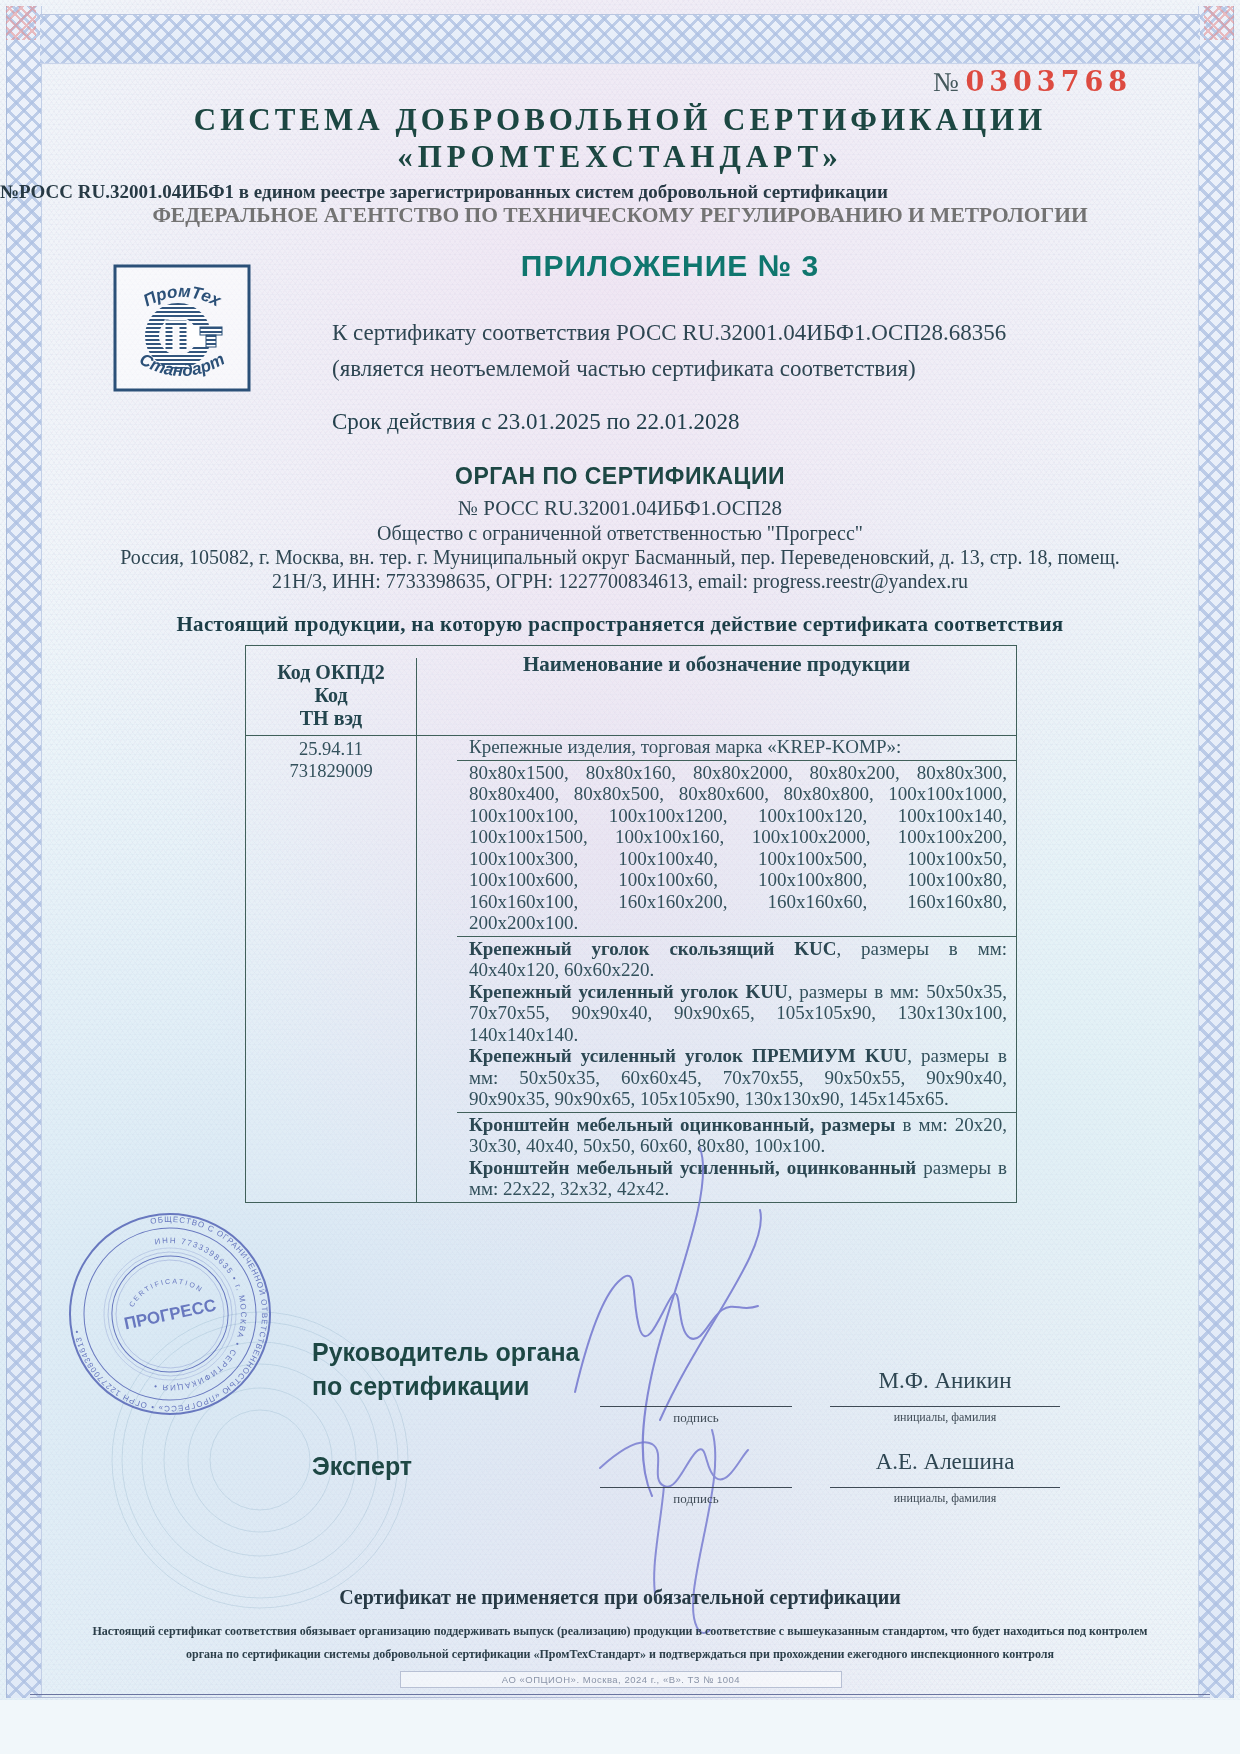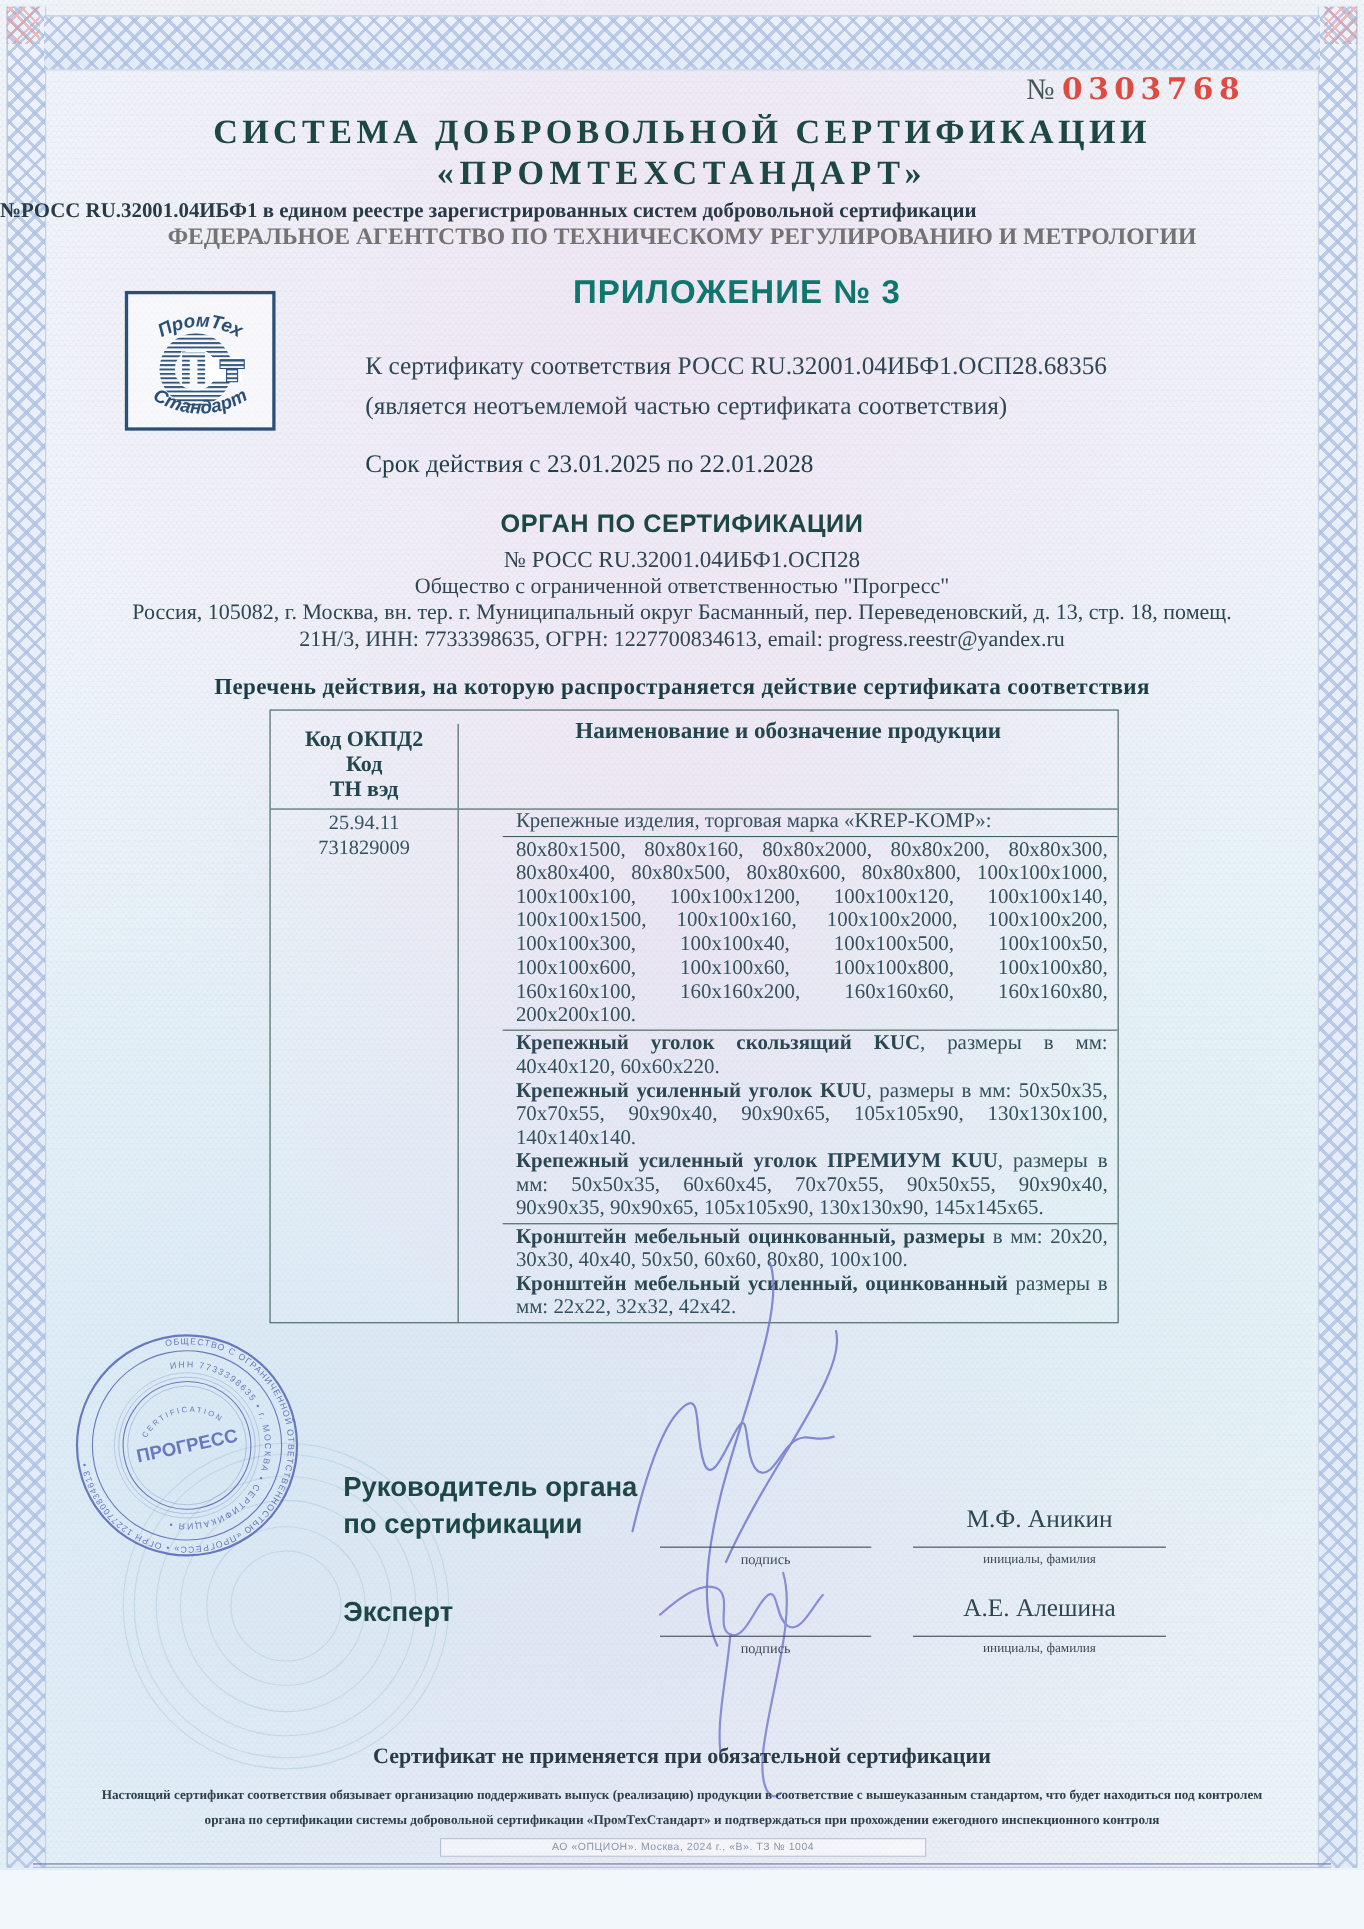--- a/index.html
+++ b/index.html
@@ -185,21 +185,21 @@
   <div class="line-block to-cert">К сертификату соответствия РОСС RU.32001.04ИБФ1.ОСП28.68356</div>
   <div class="line-block integral">(является неотъемлемой частью сертификата соответствия)</div>
   <div class="line-block validity">Срок действия с 23.01.2025 по 22.01.2028</div>
 
   <div class="org-heading">ОРГАН ПО СЕРТИФИКАЦИИ</div>
   <div class="org-number">№ РОСС RU.32001.04ИБФ1.ОСП28</div>
   <div class="org-company">Общество с ограниченной ответственностью "Прогресс"</div>
   <div class="org-addr1">Россия, 105082, г. Москва, вн. тер. г. Муниципальный округ Басманный, пер. Переведеновский, д. 13, стр. 18, помещ.</div>
   <div class="org-addr2">21Н/3, ИНН: 7733398635, ОГРН: 1227700834613, email: progress.reestr@yandex.ru</div>
 
-  <div class="products-heading">Перечень действия, на которую распространяется действие сертификата соответствия</div>
+  <div class="products-heading">Настоящий продукции, на которую распространяется действие сертификата соответствия</div>
 
   <div class="ptable">
     <div class="t-header">
       <div class="t-h1">
         <div>Код ОКПД2</div>
         <div>Код</div>
         <div>ТН вэд</div>
       </div>
       <div class="t-h2">Наименование и обозначение продукции</div>
     </div>

